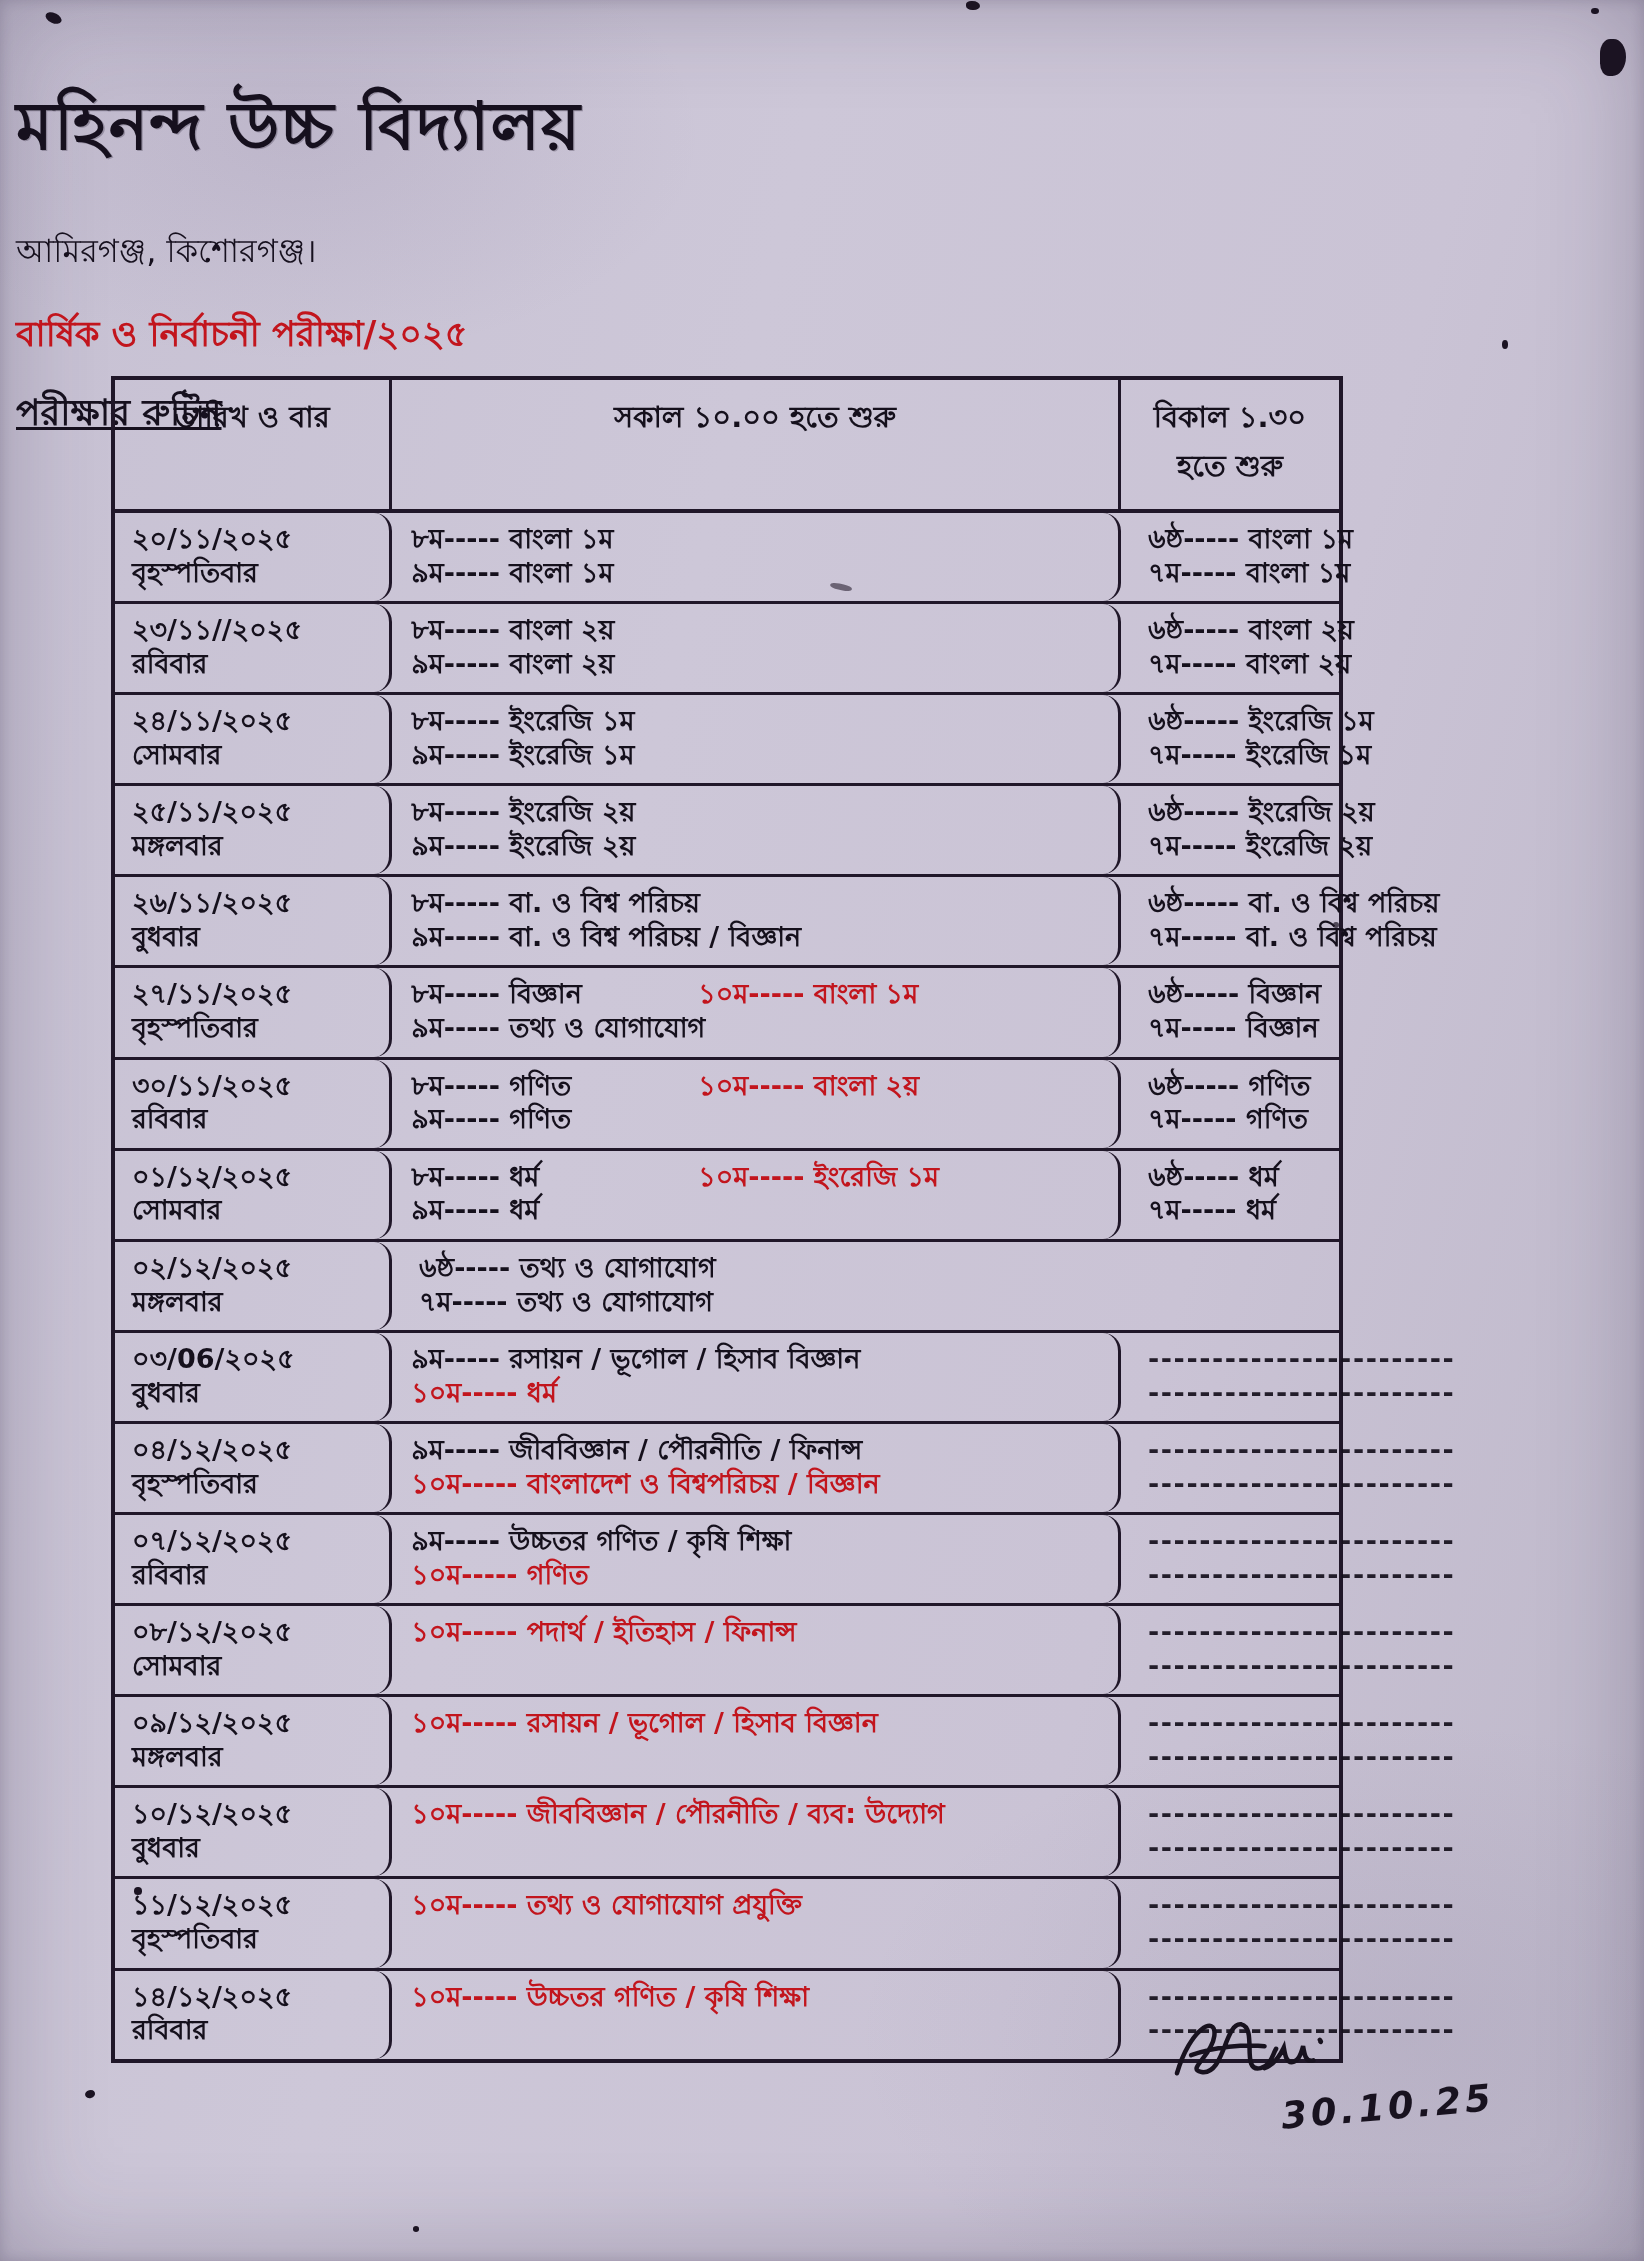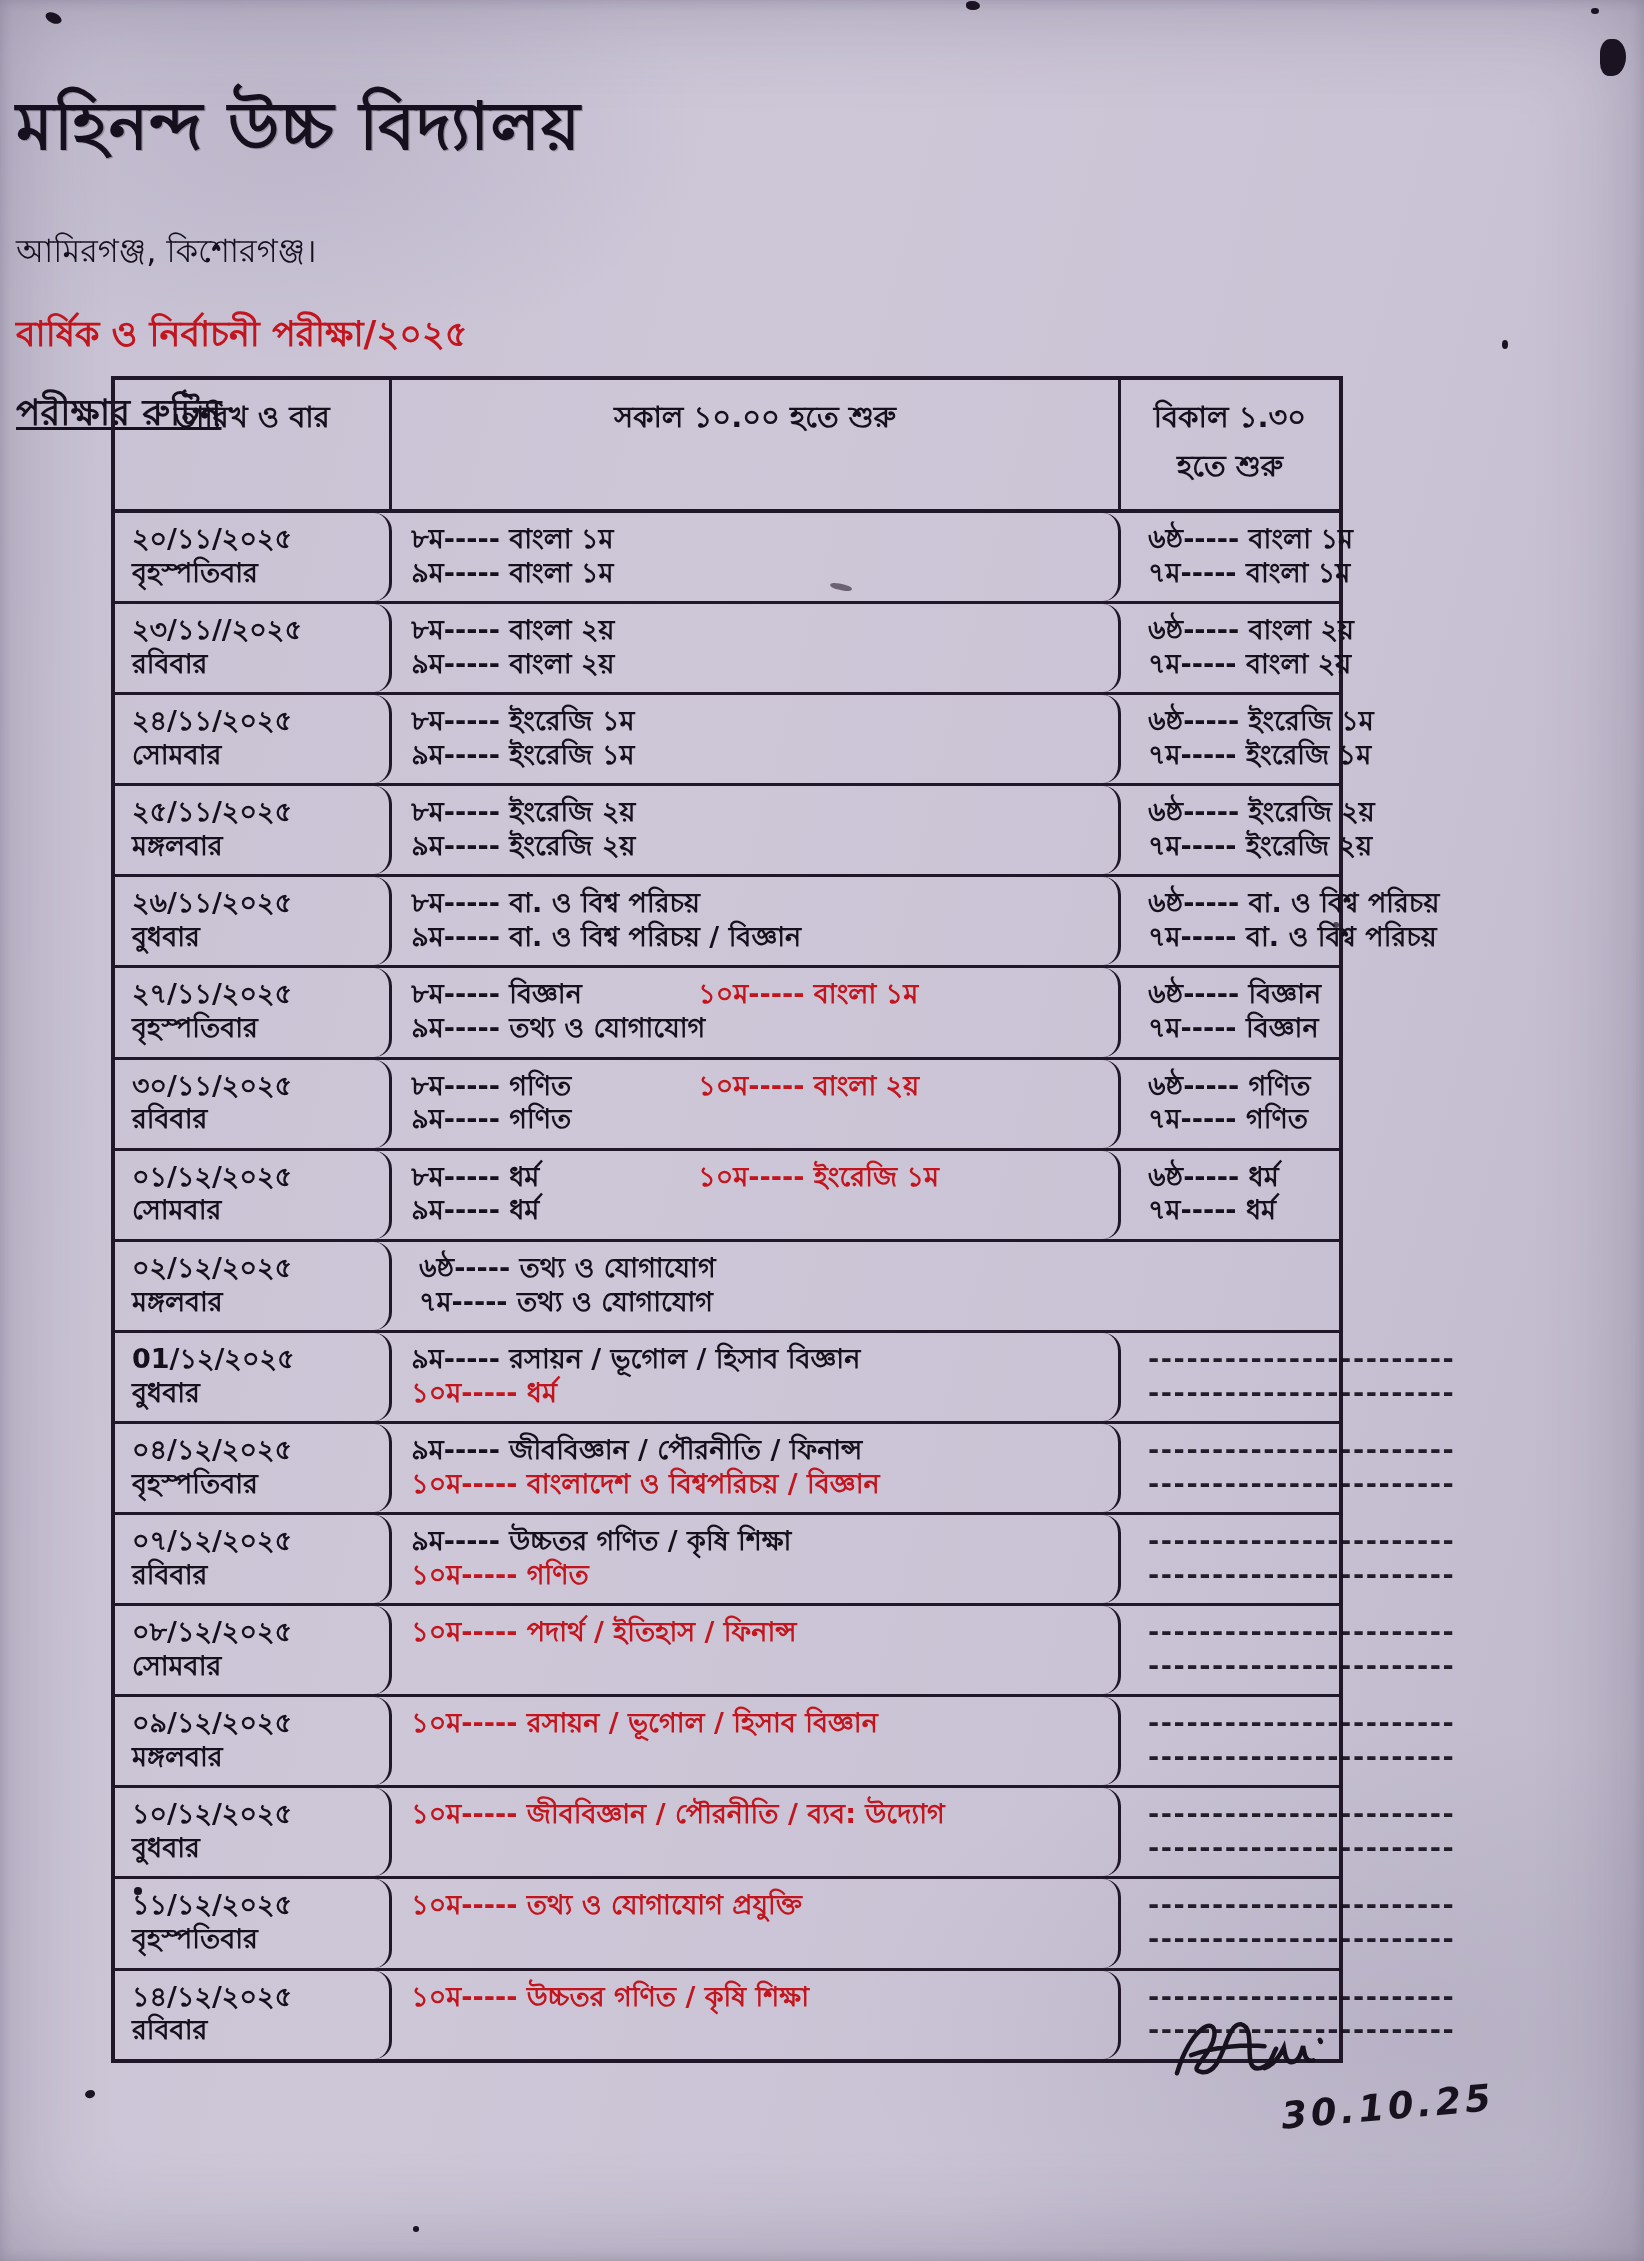--- a/index.html
+++ b/index.html
@@ -220,21 +220,21 @@
         <div class="cell-line">মঙ্গলবার</div>
       </div>
       <div class="cell afternoon-cell col-afternoon">
             <div class="cell-line"><span class="seg">৬ষ্ঠ----- তথ্য ও যোগাযোগ</span></div>
             <div class="cell-line"><span class="seg">৭ম----- তথ্য ও যোগাযোগ</span></div>
           </div>
     </div>
 
     <div class="t-row">
       <div class="cell date-cell col-date">
-        <div class="cell-line">01/১২/২০২৫</div>
+        <div class="cell-line">০৩/06/২০২৫</div>
         <div class="cell-line">বুধবার</div>
       </div>
       <div class="cell morning-cell col-morning">
             <div class="cell-line"><span class="seg">৯ম----- রসায়ন / ভূগোল / হিসাব বিজ্ঞান</span></div>
             <div class="cell-line"><span class="seg red">১০ম----- ধর্ম</span></div>
           </div>
       <div class="cell afternoon-cell col-afternoon">
             <div class="cell-line"><span class="seg dash">------------------------</span></div>
             <div class="cell-line"><span class="seg dash">------------------------</span></div>
           </div>

